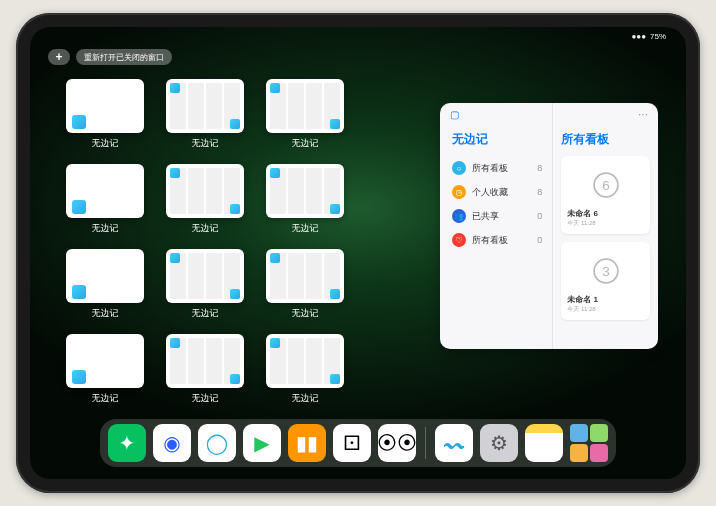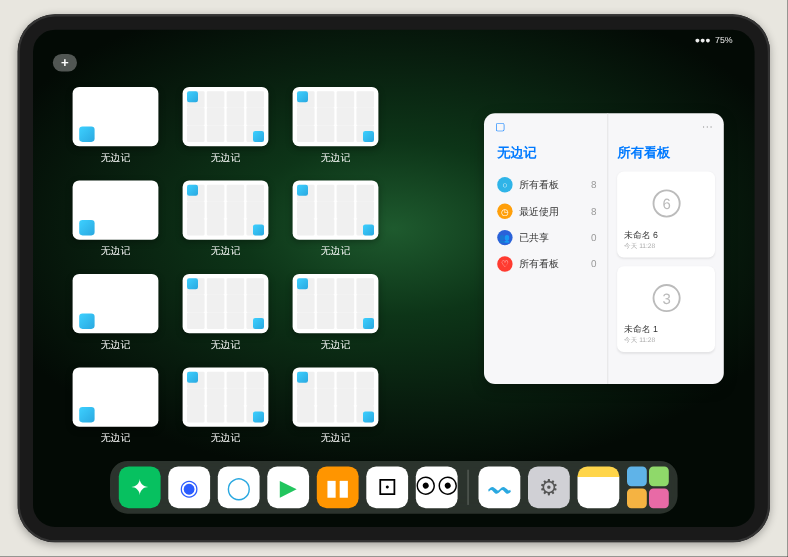--- a/index.html
+++ b/index.html
@@ -133,21 +133,21 @@
 .menu-count { font-size: 9px; color: #999; }
 .board-card {
   background: #fff; border-radius: 6px;
   padding: 6px; margin-bottom: 8px;
   box-shadow: 0 1px 2px rgba(0,0,0,0.08);
 }
 .board-preview {
   height: 46px; display:flex; align-items:center; justify-content:center;
 }
 .board-preview svg { width: 34px; height: 34px; }
-.board-name { font-size: 8px; color: #333; font-weight:400; }
+.board-name { font-size: 8px; color: #333; font-weight:700; }
 .board-date { font-size: 6px; color: #aaa; }
 
 .dock {
   position: absolute;
   bottom: 12px; left: 50%;
   transform: translateX(-50%);
   height: 48px;
   background: rgba(120,130,120,0.35);
   backdrop-filter: blur(10px);
   border-radius: 16px;
@@ -183,20 +183,21 @@
     <div class="status-bar">
       <span></span>
       <div class="status-right">
         <span>●●●</span>
         <span>75%</span>
       </div>
     </div>
 
     <div class="top-controls">
       <div class="plus-btn">+</div>
+      <div class="reopen-pill">重新打开已关闭的窗口</div>
     </div>
 
     <div class="app-grid" id="app-grid" style="grid-template-columns: repeat(3, 78px);">
         <div class="app-card">
           <div class="app-thumb blank"></div>
           <div class="app-label">无边记</div>
         </div>
         <div class="app-card">
           <div class="app-thumb grid-content">
             <div class="row">
@@ -403,21 +404,21 @@
       <div class="panel-left">
         <div class="panel-title">无边记</div>
         <div id="menu-list">
             <div class="menu-item">
               <div class="menu-icon" style="background: rgb(47, 180, 232); color: rgb(255, 255, 255); font-size: 8px;">○</div>
               <div class="menu-text">所有看板</div>
               <div class="menu-count">8</div>
             </div>
             <div class="menu-item">
               <div class="menu-icon" style="background: rgb(255, 159, 10); color: rgb(255, 255, 255); font-size: 8px;">◷</div>
-              <div class="menu-text">最近使用</div>
+              <div class="menu-text">个人收藏</div>
               <div class="menu-count">8</div>
             </div>
             <div class="menu-item">
               <div class="menu-icon" style="background: rgb(42, 98, 217); color: rgb(255, 255, 255); font-size: 8px;">👥</div>
               <div class="menu-text">已共享</div>
               <div class="menu-count">0</div>
             </div>
             <div class="menu-item">
               <div class="menu-icon" style="background: rgb(255, 59, 48); color: rgb(255, 255, 255); font-size: 8px;">♡</div>
               <div class="menu-text">所有看板</div>

